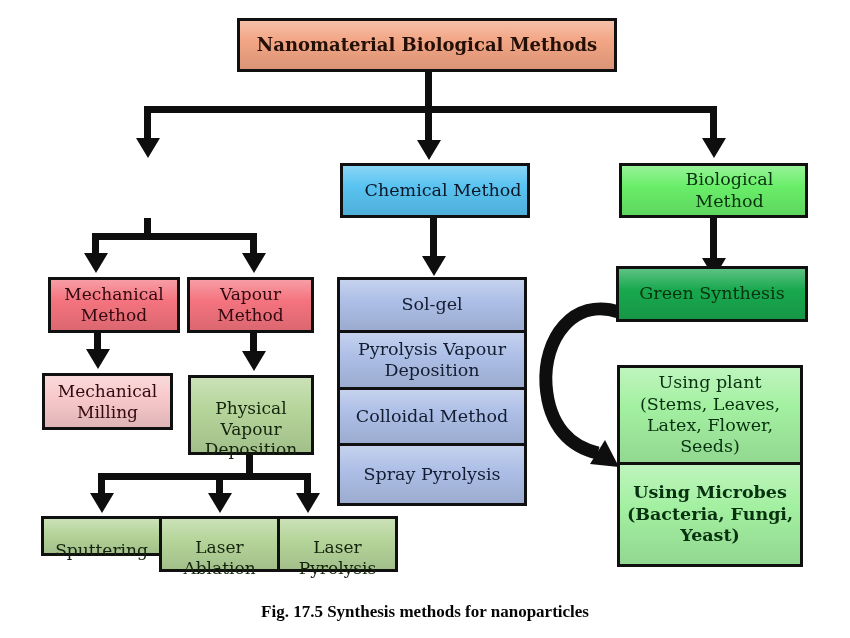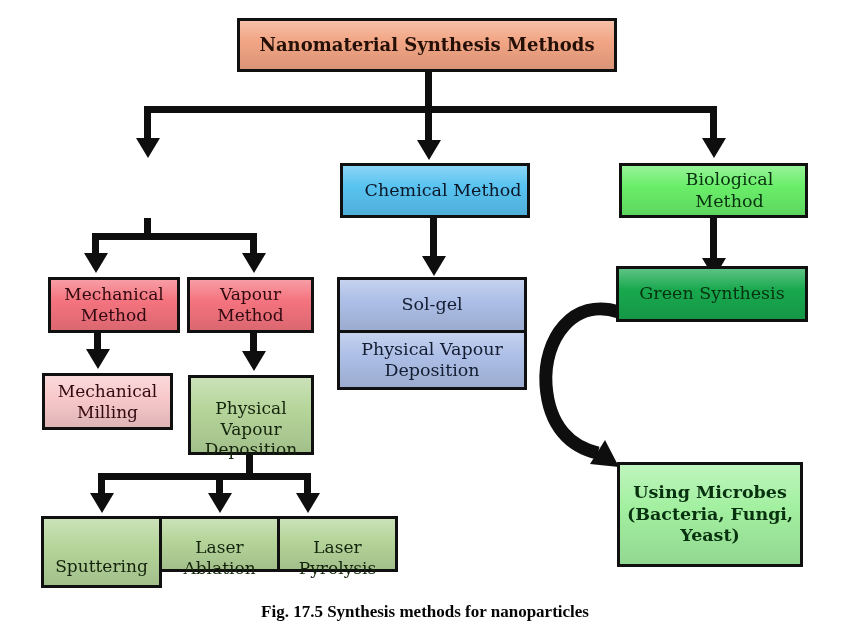--- a/index.html
+++ b/index.html
@@ -22,21 +22,21 @@
   .t-green{font-size:17.5px;color:#07310f;}
   
   .n-root{left:237px;top:18px;width:380px;height:54px;}
   .n-physical{left:45px;top:163px;width:195px;height:55px;}
   .n-chemical{left:340px;top:163px;width:190px;height:55px;}
   .n-biological{left:619px;top:163px;width:189px;height:55px;}
   .n-mech{left:48px;top:277px;width:132px;height:56px;}
   .n-vap{left:187px;top:277px;width:127px;height:56px;}
   .n-mill{left:42px;top:373px;width:131px;height:57px;}
   .n-pvd{left:188px;top:375px;width:126px;height:80px;}
-  .n-sput{left:41px;top:516px;width:121px;height:72px;}
+  .n-sput{left:41px;top:516px;width:121px;height:40px;}
   .n-labl{left:159px;top:516px;width:121px;height:56px;}
   .n-lpyr{left:277px;top:516px;width:121px;height:56px;}
   .n-sol{left:337px;top:277px;width:190px;height:56px;}
   .n-cvd{left:337px;top:330px;width:190px;height:60px;}
   .n-coll{left:337px;top:387px;width:190px;height:59px;}
   .n-spray{left:337px;top:443px;width:190px;height:63px;}
   .n-gsyn{left:616px;top:266px;width:192px;height:56px;}
   .n-plant{left:617px;top:365px;width:186px;height:100px;}
   .n-micro{left:617px;top:462px;width:186px;height:105px;}
   
@@ -92,21 +92,21 @@
 
   <div class="ln" style="left:710px;top:218px;width:7px;height:42px"></div>
   <div class="tri" style="left:702px;top:258px"></div>
 
   <svg class="curve-svg" width="95" height="185" viewBox="0 0 95 185">
     <path d="M 84 17 C 38 2, 8 44, 11 90 C 14 132, 36 152, 63 158" fill="none" stroke="#0e0e0e" stroke-width="13"></path>
     <polygon points="84,172 55,169 70,145" fill="#0e0e0e"></polygon>
   </svg>
 
   <div class="box n-root" style="background-color: rgb(242, 165, 132);">
-    <span class="lbl t-title">Nanomaterial Synthesis Methods</span>
+    <span class="lbl t-title">Nanomaterial Biological Methods</span>
   </div>
 
   <div class="box n-chemical" style="background-color: rgb(88, 195, 241); padding-left: 16px;">
     <span class="lbl t-blue">Chemical Method</span>
   </div>
   <div class="box n-biological" style="background-color: rgb(105, 238, 105); padding-left: 32px;">
     <span class="lbl t-green">Biological Method</span>
   </div>
 
   <div class="box n-mech" style="background-color: rgb(244, 115, 126);">
@@ -136,26 +136,38 @@
   </div>
   <div class="box n-lpyr" style="background-color: rgb(181, 213, 154);">
     <span class="lbl t-sage">Laser
 Pyrolysis</span>
   </div>
 
   <div class="box n-sol" style="background-color: rgb(173, 191, 231); align-items: center;">
     <span class="lbl t-peri">Sol-gel</span>
   </div>
   <div class="box n-cvd" style="background-color: rgb(173, 191, 231);">
-    <span class="lbl t-peri">Physical Vapour
+    <span class="lbl t-peri">Pyrolysis Vapour
 Deposition</span>
+  </div>
+  <div class="box n-coll" style="background-color: rgb(173, 191, 231);">
+    <span class="lbl t-peri">Colloidal Method</span>
+  </div>
+  <div class="box n-spray" style="background-color: rgb(173, 191, 231);">
+    <span class="lbl t-peri">Spray Pyrolysis</span>
   </div>
 
   <div class="box n-gsyn" style="background-color: rgb(24, 168, 78);">
     <span class="lbl t-green">Green Synthesis</span>
+  </div>
+  <div class="box n-plant" style="background-color: rgb(163, 240, 161);">
+    <span class="lbl t-green">Using plant
+(Stems, Leaves,
+Latex, Flower,
+Seeds)</span>
   </div>
   <div class="box n-micro" style="background-color: rgb(163, 240, 161); font-weight: bold;">
     <span class="lbl t-green">Using  Microbes
 (Bacteria, Fungi,
 Yeast)</span>
   </div>
 
   <div class="caption">Fig. 17.5 Synthesis methods for nanoparticles</div>
 </div>
 

